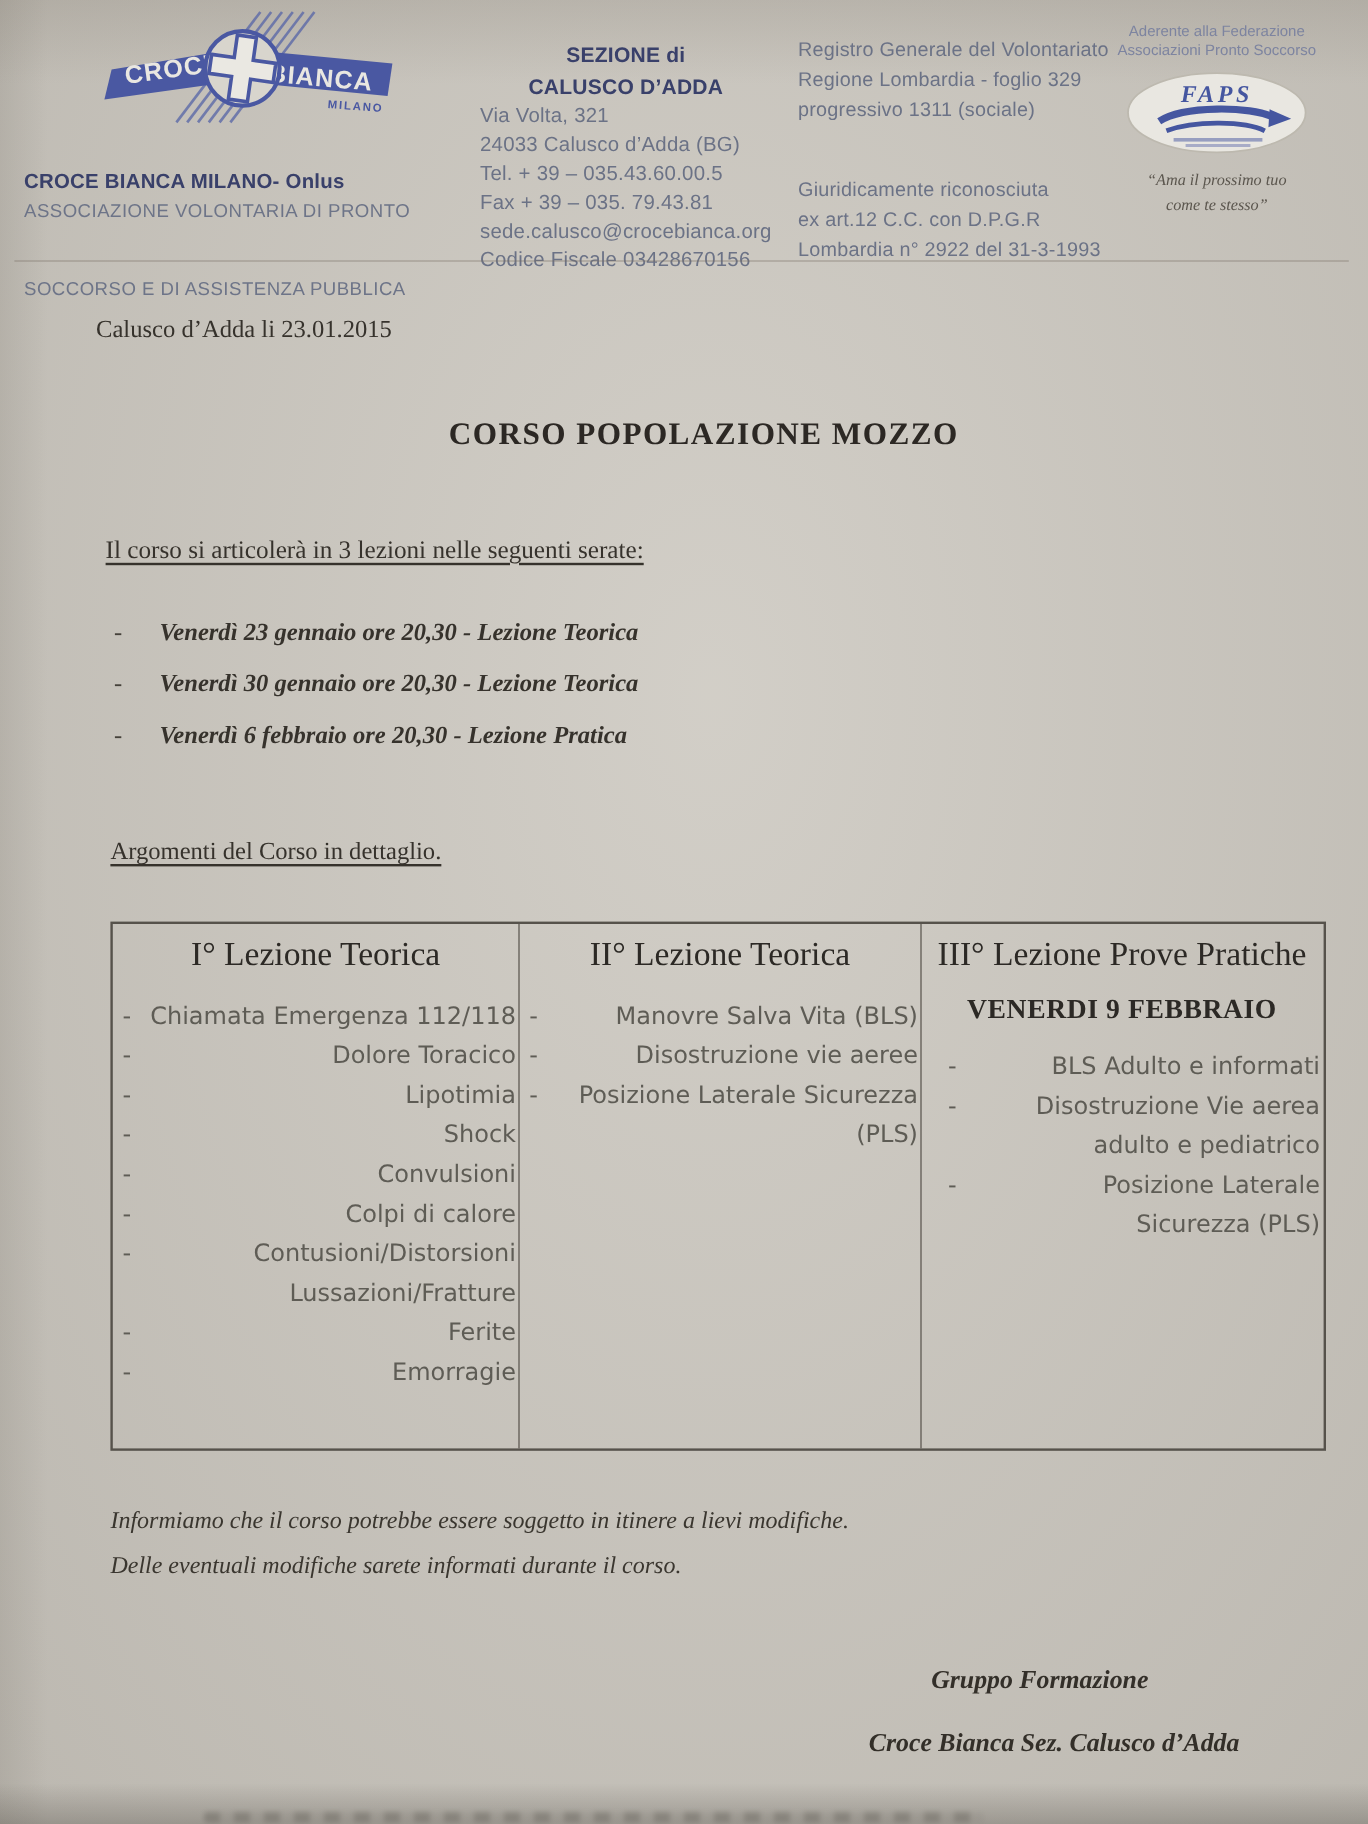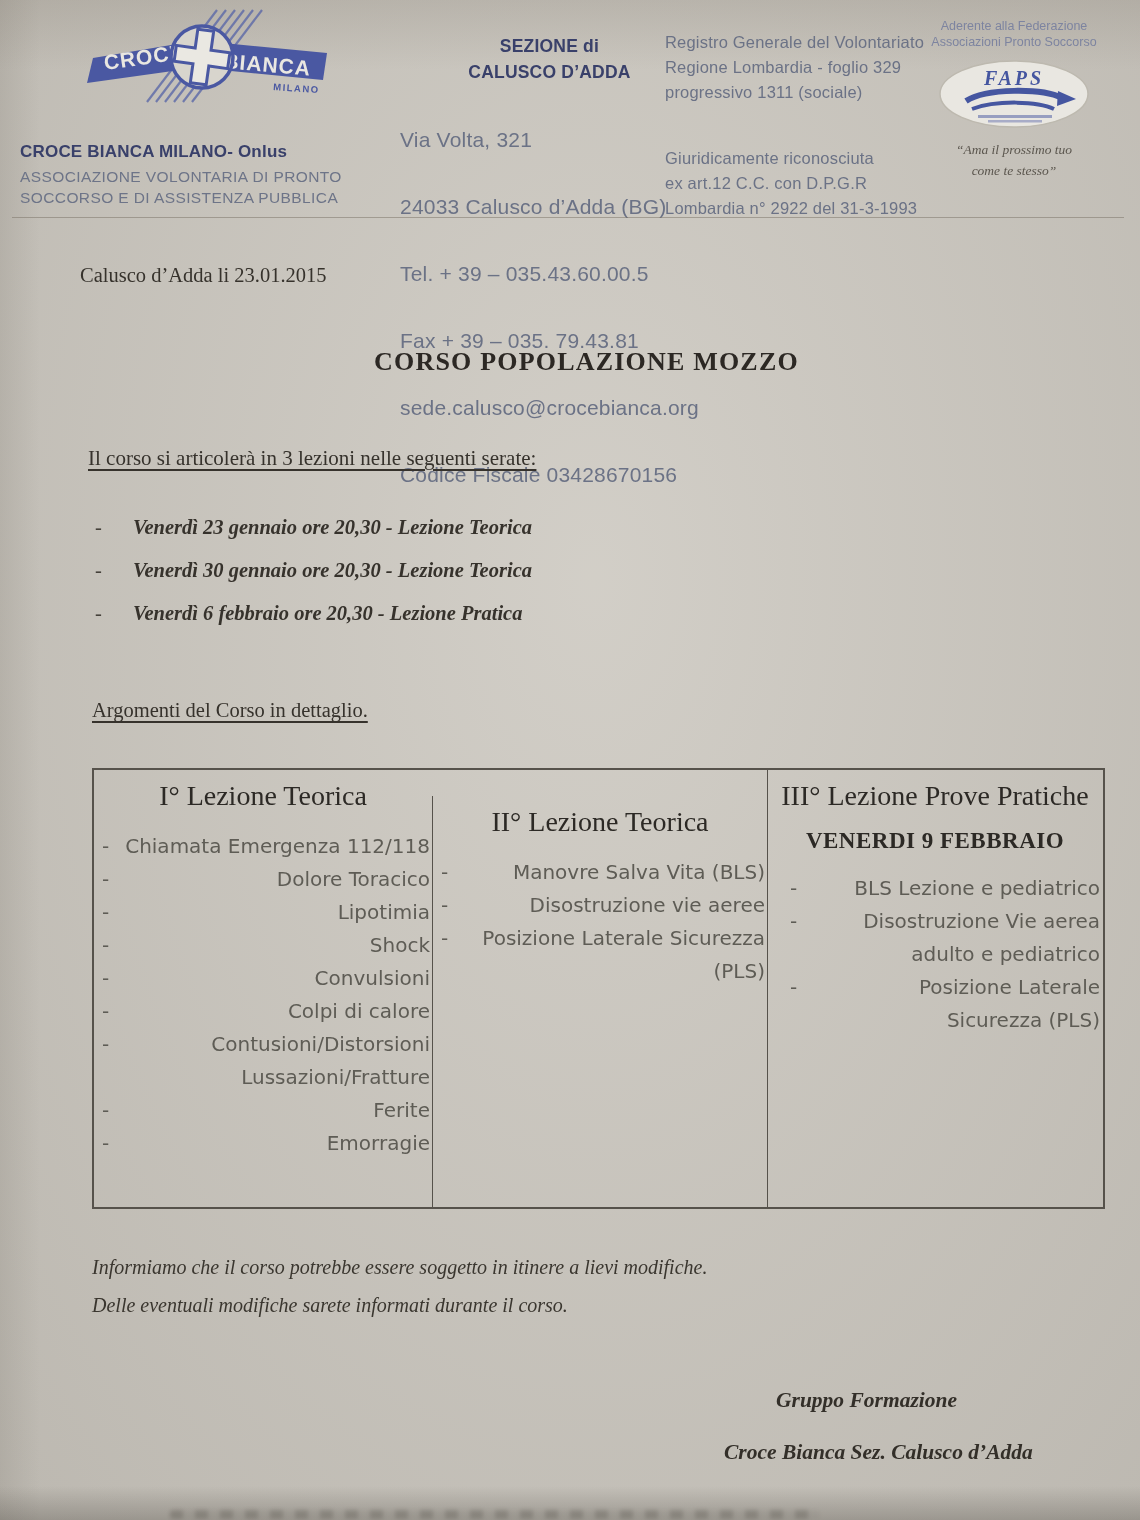--- a/index.html
+++ b/index.html
@@ -12,26 +12,26 @@
       radial-gradient(ellipse at 52% 38%, rgba(255,255,255,0.10), rgba(40,36,30,0.10)),
       #cdc9c1;
     font-family:"Liberation Serif", serif;
     color:#36322c;
   }
   .abs{position:absolute;}
 
   
   .org-block{left:20px;top:142px;font-family:"Liberation Sans",sans-serif;}
   .org-l1{font-weight:bold;font-size:17px;color:#39406a;letter-spacing:0.2px;}
-  .org-l2,.org-l3{font-size:15.5px;color:#6d7488;line-height:21px;letter-spacing:0.4px;}
+  .org-l2,.org-l3{font-size:15.5px;color:#6d7488;line-height:21px;letter-spacing:0.4px;margin-top:44px;}
   .org-l2{margin-top:4px;}
 
   .section-block{left:400px;top:33px;font-family:"Liberation Sans",sans-serif;}
   .sec-t{font-weight:bold;font-size:17.5px;color:#39406a;line-height:26px;letter-spacing:0.2px;text-align:center;}
-  .sec-a{font-size:21px;color:#6b7286;line-height:24px;letter-spacing:0.2px;margin-top:43px;}
+  .sec-a{font-size:17px;color:#6b7286;line-height:24px;letter-spacing:0.2px;}
   .sec-a:first-of-type{margin-top:3px;}
 
   .registry-block{left:665px;top:30px;font-family:"Liberation Sans",sans-serif;}
   .reg-line{font-size:16.5px;color:#6b7286;line-height:25px;letter-spacing:0.2px;}
   .reg-gap{height:41px;}
 
   .federation-block{left:925px;top:18px;width:178px;text-align:center;}
   .fed-line{font-family:"Liberation Sans",sans-serif;font-size:12.5px;color:#7d84a0;line-height:16px;}
   .faps-wrap{margin:9px auto 0 auto;width:152px;height:70px;}
   .motto{margin-top:10px;font-style:italic;font-size:13.5px;color:#5b564e;line-height:21px;}
@@ -45,21 +45,21 @@
 
   .schedule{left:95px;top:516px;}
   .sch-row{display:flex;margin-bottom:20px;font-size:20.5px;font-weight:bold;font-style:italic;line-height:23px;}
   .sch-dash{width:38px;font-weight:normal;font-style:normal;color:#45413a;}
 
   .topics-heading{left:92px;top:699px;font-size:20.5px;text-decoration:underline;text-underline-offset:4px;}
 
   .course-table{left:92px;top:768px;width:1009px;height:437px;border:2px solid #56524b;display:flex;box-sizing:content-box;}
   .t-col{box-sizing:border-box;}
   .t-col1{width:338px;}
-  .t-col2{width:335px;border-left:1.5px solid #56524b;margin-top:26px;}
+  .t-col2{width:335px;border-left:1.5px solid #56524b;}
   .t-col3{width:335px;border-left:1.5px solid #56524b;}
   .t-title{margin-top:10px;text-align:center;font-weight:normal;font-size:28px;color:#2c2925;}
   .t-sub{margin-top:16px;text-align:center;font-weight:bold;font-size:23px;color:#2c2925;letter-spacing:0.5px;}
   .t-items{margin-top:18px;font-family:"DejaVu Sans",sans-serif;font-size:20px;color:#5e5c55;line-height:33px;}
   .t-item{display:flex;}
   .t-item .txt{flex:1;padding-right:2px;text-align:right;}
   .t-col1 .t-item .dash,.t-col2 .t-item .dash{width:14px;margin-left:8px;}
   .t-col3 .t-item .dash{width:40px;margin-left:22px;}
 
   .notes{left:92px;top:1256px;font-style:italic;font-size:20px;line-height:22px;color:#3a362f;}
@@ -230,21 +230,21 @@
           </div>
       </div>
     </div>
 
     <div class="t-col t-col3">
       <div class="t-title">III° Lezione Prove Pratiche</div>
       <div class="t-sub">VENERDI 9 FEBBRAIO</div>
       <div class="t-items">
         <div class="t-item">
             <span class="dash">-</span>
-            <span class="txt">BLS Lezione e pediatrico</span>
+            <span class="txt">BLS Adulto e informati</span>
           </div>
         <div class="t-item">
             <span class="dash">-</span>
             <span class="txt">Disostruzione Vie aerea adulto e pediatrico</span>
           </div>
         <div class="t-item">
             <span class="dash">-</span>
             <span class="txt">Posizione Laterale Sicurezza (PLS)</span>
           </div>
       </div>

